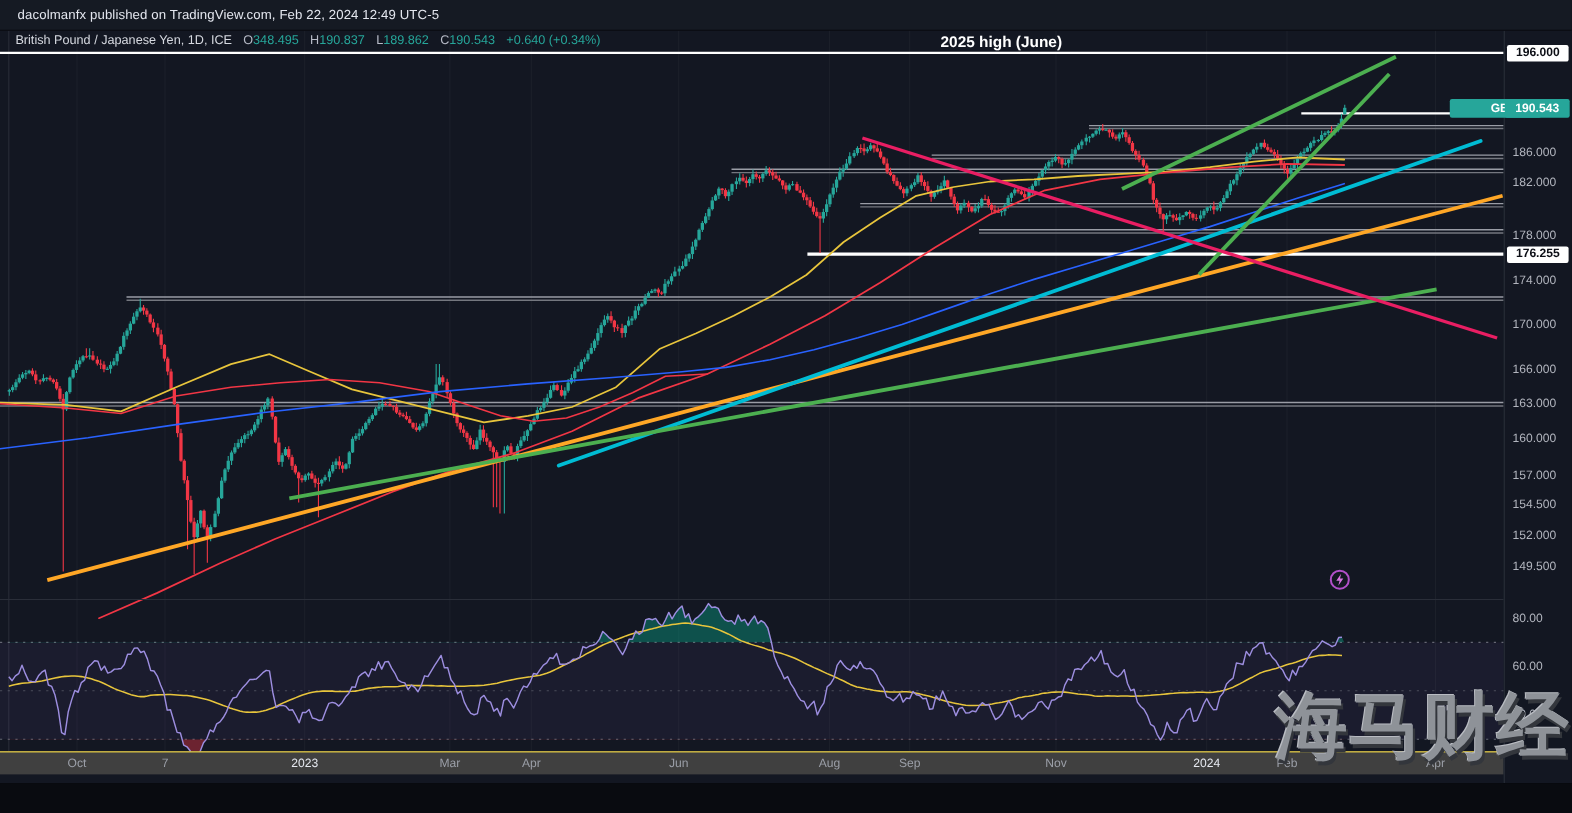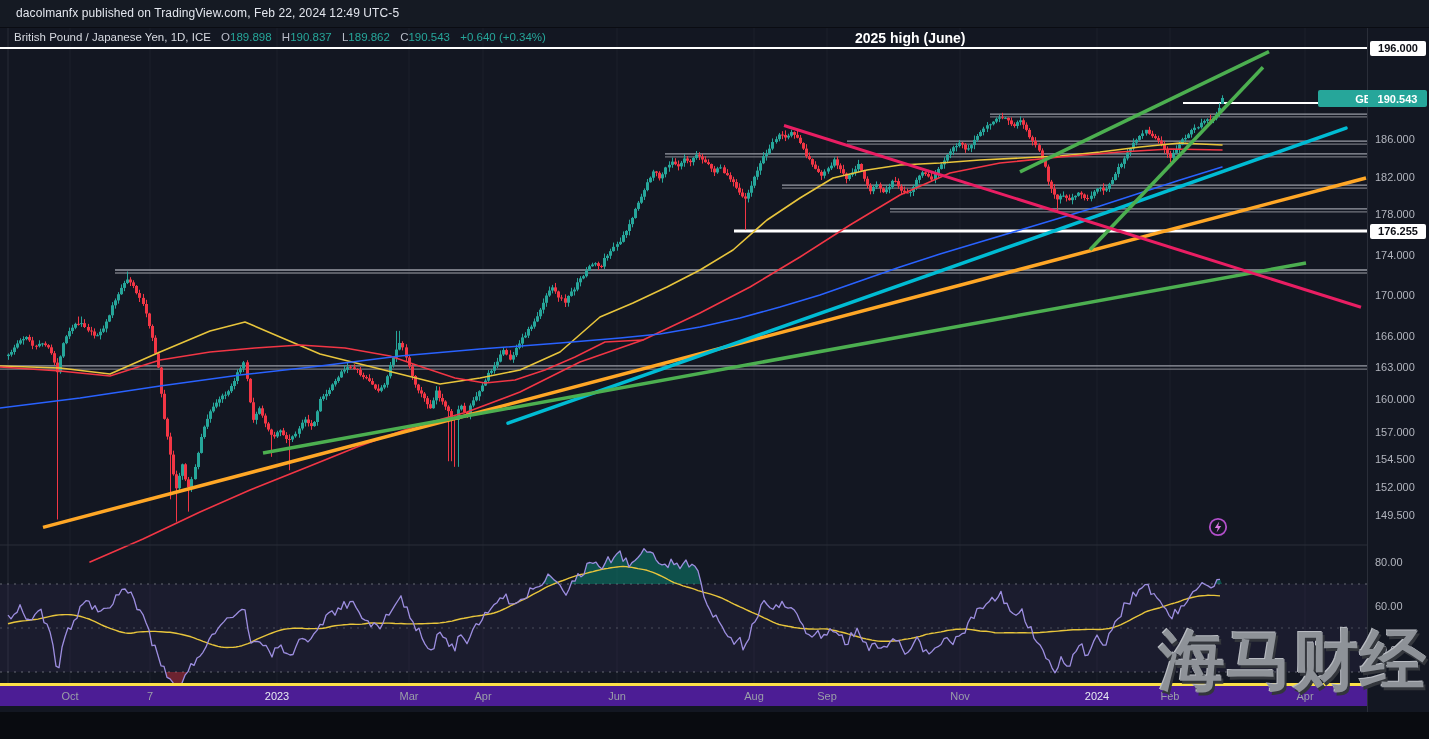--- a/index.html
+++ b/index.html
@@ -14,21 +14,21 @@
   .anno-title{position:absolute;left:855px;top:30px;font-size:14px;font-weight:bold;color:#ffffff;z-index:25;}
   #chart-svg{position:absolute;left:0;top:0;z-index:5;}
   .price-axis{position:absolute;left:1367px;top:27px;bottom:0;width:62px;background:#131722;border-left:1px solid #2a2e39;z-index:10;}
   .pa-label{position:absolute;left:7px;font-size:11px;color:#b2b5be;}
   .pa-badge-white{position:absolute;left:2px;width:56px;height:15px;background:#ffffff;color:#0c0e15;
     font-size:11px;font-weight:bold;border-radius:2px;display:flex;align-items:center;justify-content:center;z-index:12;}
   .price-badge{position:absolute;left:1368px;top:90px;width:59px;height:17px;background:#26a69a;color:#fff;
     font-size:11px;font-weight:bold;border-radius:2px;display:flex;align-items:center;justify-content:center;z-index:15;}
   .symbol-badge{position:absolute;left:1318px;top:90px;width:47px;height:17px;background:#26a69a;color:#fff;
     font-size:11px;font-weight:bold;border-radius:2px;display:flex;align-items:center;justify-content:center;z-index:15;padding-left:36px;}
-  .time-axis{position:absolute;left:0;top:683px;width:1367px;height:20px;background:#4c1d95;border-top:3px solid #fde047;z-index:8;}
+  .time-axis{position:absolute;left:0;top:683px;width:1367px;height:20px;background:#404040;border-top:1px solid #fde047;z-index:8;}
   .ta-label{position:absolute;top:4px;transform:translateX(-50%);font-size:11px;color:#9b9fa8;}
   .ta-label.bold{color:#e6e9f0;font-weight:normal;}
   .bottombar{position:absolute;left:0;top:703px;width:100%;height:36px;background:#131722;border-top:1px solid #242836;z-index:8;}
   .tv-logo{position:absolute;left:16px;top:11px;display:flex;align-items:center;gap:6px;color:#cfd3dc;
     font-size:13.5px;font-weight:bold;letter-spacing:.2px;cursor:pointer;}
   .watermark{position:absolute;right:2px;top:628px;text-align:right;z-index:40;line-height:1;pointer-events:none;}
   .wm-cjk{font-size:66px;font-weight:900;color:#8e9298;letter-spacing:1px;
     text-shadow:2px 3px 0 #33363c, -1px -1px 0 #b9bcc2;font-family:"DejaVu Sans",sans-serif;}
   .wm-url{margin-top:4px;font-size:29px;font-weight:bold;font-style:italic;color:#2b56c8;letter-spacing:9px;
     text-shadow:1px 2px 0 #101e4a;}
@@ -904,33 +904,33 @@
       <path d="M8.0 623.8 L11.0 623.0 L14.0 622.2 L17.0 621.7 L20.0 621.2 L23.0 620.9 L26.0 620.6 L29.0 620.2 L32.0 619.9 L35.0 619.5 L38.0 619.1 L41.0 618.4 L44.0 617.8 L47.0 617.1 L50.0 616.4 L53.0 615.8 L56.0 615.2 L59.0 614.9 L62.0 614.7 L65.0 614.6 L68.0 614.6 L71.0 614.8 L74.0 615.1 L77.0 615.7 L80.0 616.3 L83.0 617.1 L86.0 618.1 L89.0 619.0 L92.0 620.3 L95.0 621.6 L98.0 623.1 L101.0 624.6 L104.0 626.0 L107.0 627.2 L110.0 628.3 L113.0 629.4 L116.0 630.4 L119.0 631.5 L122.0 632.2 L125.0 632.9 L128.0 633.3 L131.0 633.3 L134.0 632.8 L137.0 632.1 L140.0 631.9 L143.0 631.7 L146.0 631.6 L149.0 631.5 L152.0 631.4 L155.0 631.4 L158.0 631.6 L161.0 631.8 L164.0 632.0 L167.0 632.2 L170.0 632.2 L173.0 632.7 L176.0 633.3 L179.0 633.9 L182.0 634.5 L185.0 635.2 L188.0 636.0 L191.0 636.8 L194.0 637.9 L197.0 639.1 L200.0 640.2 L203.0 641.4 L206.0 642.4 L209.0 643.6 L212.0 644.6 L215.0 645.5 L218.0 646.4 L221.0 647.0 L224.0 647.4 L227.0 647.5 L230.0 647.4 L233.0 647.4 L236.0 647.0 L239.0 646.4 L242.0 645.7 L245.0 644.6 L248.0 643.6 L251.0 642.3 L254.0 640.7 L257.0 639.2 L260.0 637.9 L263.0 636.6 L266.0 635.4 L269.0 634.2 L272.0 633.0 L275.0 631.9 L278.0 630.9 L281.0 630.0 L284.0 629.3 L287.0 628.9 L290.0 628.6 L293.0 628.3 L296.0 628.3 L299.0 628.3 L302.0 628.3 L305.0 628.6 L308.0 628.7 L311.0 628.6 L314.0 628.6 L317.0 628.6 L320.0 628.5 L323.0 628.3 L326.0 627.7 L329.0 627.0 L332.0 626.3 L335.0 625.8 L338.0 625.4 L341.0 625.1 L344.0 624.8 L347.0 624.6 L350.0 624.3 L353.0 624.3 L356.0 624.4 L359.0 624.4 L362.0 624.1 L365.0 623.7 L368.0 623.3 L371.0 623.0 L374.0 623.0 L377.0 623.1 L380.0 623.3 L383.0 623.3 L386.0 623.1 L389.0 623.1 L392.0 623.3 L395.0 623.5 L398.0 623.6 L401.0 623.5 L404.0 623.7 L407.0 623.9 L410.0 623.9 L413.0 623.9 L416.0 623.9 L419.0 623.8 L422.0 623.8 L425.0 623.6 L428.0 623.5 L431.0 623.4 L434.0 623.3 L437.0 623.2 L440.0 622.9 L443.0 622.5 L446.0 622.1 L449.0 621.5 L452.0 621.1 L455.0 620.3 L458.0 619.5 L461.0 618.8 L464.0 618.3 L467.0 617.7 L470.0 617.1 L473.0 616.5 L476.0 616.1 L479.0 615.7 L482.0 615.3 L485.0 614.8 L488.0 614.3 L491.0 613.8 L494.0 613.0 L497.0 612.0 L500.0 610.9 L503.0 609.5 L506.0 608.1 L509.0 606.6 L512.0 605.0 L515.0 603.6 L518.0 602.2 L521.0 600.7 L524.0 599.3 L527.0 597.8 L530.0 596.2 L533.0 594.4 L536.0 592.9 L539.0 591.4 L542.0 589.7 L545.0 587.9 L548.0 586.4 L551.0 585.1 L554.0 583.9 L557.0 582.7 L560.0 581.5 L563.0 580.5 L566.0 579.3 L569.0 578.1 L572.0 577.1 L575.0 576.1 L578.0 575.2 L581.0 574.5 L584.0 573.9 L587.0 573.1 L590.0 572.3 L593.0 571.6 L596.0 570.8 L599.0 570.1 L602.0 569.4 L605.0 568.8 L608.0 568.4 L611.0 567.8 L614.0 567.4 L617.0 567.0 L620.0 566.6 L623.0 566.4 L626.0 566.6 L629.0 567.0 L632.0 567.4 L635.0 568.0 L638.0 568.6 L641.0 569.1 L644.0 569.6 L647.0 570.3 L650.0 571.4 L653.0 572.4 L656.0 573.7 L659.0 575.0 L662.0 576.3 L665.0 577.8 L668.0 579.5 L671.0 581.1 L674.0 582.6 L677.0 583.7 L680.0 584.7 L683.0 585.8 L686.0 586.7 L689.0 587.5 L692.0 588.4 L695.0 589.4 L698.0 590.6 L701.0 591.4 L704.0 592.4 L707.0 593.1 L710.0 593.9 L713.0 594.9 L716.0 595.9 L719.0 597.0 L722.0 598.2 L725.0 599.6 L728.0 601.0 L731.0 602.6 L734.0 604.1 L737.0 605.5 L740.0 606.9 L743.0 608.2 L746.0 609.6 L749.0 611.0 L752.0 612.4 L755.0 613.7 L758.0 614.9 L761.0 616.3 L764.0 617.8 L767.0 619.1 L770.0 620.7 L773.0 622.2 L776.0 623.4 L779.0 624.5 L782.0 625.1 L785.0 625.7 L788.0 626.3 L791.0 626.8 L794.0 627.5 L797.0 627.9 L800.0 628.3 L803.0 628.6 L806.0 628.8 L809.0 629.0 L812.0 629.0 L815.0 629.1 L818.0 629.1 L821.0 628.9 L824.0 628.9 L827.0 629.0 L830.0 629.6 L833.0 630.2 L836.0 630.8 L839.0 631.6 L842.0 632.3 L845.0 633.0 L848.0 633.9 L851.0 634.7 L854.0 635.6 L857.0 636.5 L860.0 637.4 L863.0 638.2 L866.0 638.9 L869.0 639.5 L872.0 640.1 L875.0 640.6 L878.0 641.1 L881.0 641.3 L884.0 641.3 L887.0 641.3 L890.0 641.2 L893.0 641.0 L896.0 640.8 L899.0 640.4 L902.0 639.9 L905.0 639.3 L908.0 638.9 L911.0 638.4 L914.0 637.8 L917.0 637.1 L920.0 636.4 L923.0 635.5 L926.0 634.4 L929.0 633.9 L932.0 633.2 L935.0 632.9 L938.0 632.4 L941.0 631.9 L944.0 631.3 L947.0 630.5 L950.0 630.1 L953.0 629.8 L956.0 629.3 L959.0 629.2 L962.0 629.1 L965.0 629.0 L968.0 629.2 L971.0 629.6 L974.0 630.0 L977.0 630.5 L980.0 631.0 L983.0 631.2 L986.0 631.3 L989.0 631.6 L992.0 632.1 L995.0 632.7 L998.0 632.9 L1001.0 632.9 L1004.0 632.8 L1007.0 632.6 L1010.0 632.7 L1013.0 632.8 L1016.0 632.9 L1019.0 632.8 L1022.0 632.7 L1025.0 632.8 L1028.0 632.9 L1031.0 632.9 L1034.0 632.8 L1037.0 632.7 L1040.0 632.5 L1043.0 632.2 L1046.0 632.1 L1049.0 631.8 L1052.0 631.5 L1055.0 631.4 L1058.0 631.1 L1061.0 630.8 L1064.0 630.5 L1067.0 630.3 L1070.0 630.0 L1073.0 629.7 L1076.0 629.6 L1079.0 629.7 L1082.0 629.6 L1085.0 629.5 L1088.0 629.4 L1091.0 629.4 L1094.0 629.4 L1097.0 629.5 L1100.0 629.5 L1103.0 629.3 L1106.0 628.9 L1109.0 628.5 L1112.0 627.8 L1115.0 626.9 L1118.0 625.8 L1121.0 624.7 L1124.0 623.2 L1127.0 621.7 L1130.0 620.1 L1133.0 618.4 L1136.0 616.8 L1139.0 615.4 L1142.0 613.8 L1145.0 612.1 L1148.0 611.0 L1151.0 610.1 L1154.0 609.3 L1157.0 608.5 L1160.0 607.7 L1163.0 606.7 L1166.0 605.6 L1169.0 604.6 L1172.0 603.7 L1175.0 602.9 L1178.0 602.0 L1181.0 600.9 L1184.0 599.7 L1187.0 598.8 L1190.0 598.0 L1193.0 597.3 L1196.0 596.6 L1199.0 596.0 L1202.0 595.8 L1205.0 595.6 L1208.0 595.3 L1211.0 595.4 L1214.0 595.4 L1217.0 595.6 L1220.0 595.9" fill="none" stroke="#e8c53c" stroke-width="1.4" stroke-linejoin="round"></path>
       <path d="M8.0 615.2 L11.0 618.8 L14.0 614.5 L17.0 612.4 L20.0 604.7 L23.0 612.4 L26.0 619.0 L29.0 619.5 L32.0 619.8 L35.0 614.4 L38.0 611.1 L41.0 609.2 L44.0 622.7 L47.0 624.0 L50.0 631.9 L53.0 645.2 L56.0 666.1 L59.0 667.8 L62.0 647.3 L65.0 636.7 L68.0 627.7 L71.0 629.4 L74.0 620.5 L77.0 618.3 L80.0 606.6 L83.0 603.9 L86.0 600.7 L89.0 601.1 L92.0 609.3 L95.0 605.6 L98.0 611.9 L101.0 610.8 L104.0 608.3 L107.0 608.2 L110.0 607.8 L113.0 604.1 L116.0 594.8 L119.0 594.8 L122.0 589.3 L125.0 589.0 L128.0 593.2 L131.0 592.0 L134.0 599.0 L137.0 609.5 L140.0 610.0 L143.0 614.6 L146.0 622.7 L149.0 629.8 L152.0 645.6 L155.0 645.2 L158.0 655.5 L161.0 665.8 L164.0 666.4 L167.0 677.4 L170.0 678.9 L173.0 682.7 L176.0 691.1 L179.0 686.4 L182.0 683.0 L185.0 675.2 L188.0 671.7 L191.0 663.6 L194.0 665.4 L197.0 658.0 L200.0 656.2 L203.0 652.3 L206.0 646.9 L209.0 639.4 L212.0 634.5 L215.0 633.7 L218.0 628.5 L221.0 624.7 L224.0 621.6 L227.0 617.8 L230.0 617.7 L233.0 617.3 L236.0 614.5 L239.0 611.5 L242.0 609.4 L245.0 609.9 L248.0 629.3 L251.0 643.1 L254.0 641.5 L257.0 641.3 L260.0 642.2 L263.0 645.6 L266.0 645.3 L269.0 650.7 L272.0 657.0 L275.0 647.8 L278.0 647.8 L281.0 645.0 L284.0 652.7 L287.0 653.5 L290.0 655.0 L293.0 654.5 L296.0 646.5 L299.0 639.4 L302.0 638.5 L305.0 639.3 L308.0 641.9 L311.0 638.6 L314.0 633.7 L317.0 630.4 L320.0 624.4 L323.0 624.8 L326.0 615.3 L329.0 612.6 L332.0 610.8 L335.0 615.2 L338.0 607.9 L341.0 609.5 L344.0 601.5 L347.0 608.3 L350.0 601.7 L353.0 601.3 L356.0 607.4 L359.0 612.1 L362.0 618.4 L365.0 620.1 L368.0 620.8 L371.0 626.9 L374.0 622.9 L377.0 624.9 L380.0 628.9 L383.0 623.1 L386.0 614.4 L389.0 615.1 L392.0 610.2 L395.0 605.1 L398.0 600.5 L401.0 595.8 L404.0 607.1 L407.0 606.9 L410.0 618.0 L413.0 621.9 L416.0 630.7 L419.0 628.1 L422.0 638.1 L425.0 644.1 L428.0 648.5 L431.0 649.8 L434.0 648.7 L437.0 634.5 L440.0 632.2 L443.0 637.2 L446.0 638.3 L449.0 646.5 L452.0 644.0 L455.0 650.9 L458.0 636.6 L461.0 634.9 L464.0 638.9 L467.0 643.7 L470.0 637.0 L473.0 629.1 L476.0 623.7 L479.0 624.9 L482.0 620.2 L485.0 612.3 L488.0 613.0 L491.0 608.7 L494.0 604.6 L497.0 602.7 L500.0 597.9 L503.0 598.6 L506.0 594.0 L509.0 603.8 L512.0 603.8 L515.0 603.6 L518.0 602.1 L521.0 599.3 L524.0 599.0 L527.0 597.6 L530.0 587.8 L533.0 589.1 L536.0 587.3 L539.0 586.6 L542.0 585.1 L545.0 581.0 L548.0 574.0 L551.0 576.8 L554.0 579.9 L557.0 582.0 L560.0 585.1 L563.0 590.6 L566.0 595.2 L569.0 589.2 L572.0 581.0 L575.0 581.2 L578.0 573.6 L581.0 576.7 L584.0 574.4 L587.0 563.3 L590.0 562.5 L593.0 563.4 L596.0 562.2 L599.0 566.6 L602.0 569.1 L605.0 563.4 L608.0 556.7 L611.0 562.7 L614.0 557.4 L617.0 553.7 L620.0 550.9 L623.0 561.4 L626.0 557.9 L629.0 567.0 L632.0 562.6 L635.0 560.5 L638.0 557.5 L641.0 553.8 L644.0 548.7 L647.0 552.2 L650.0 551.8 L653.0 553.1 L656.0 559.8 L659.0 563.5 L662.0 564.8 L665.0 564.2 L668.0 567.5 L671.0 559.1 L674.0 564.6 L677.0 563.2 L680.0 568.6 L683.0 563.8 L686.0 560.0 L689.0 567.1 L692.0 564.2 L695.0 566.3 L698.0 570.9 L701.0 582.6 L704.0 597.1 L707.0 604.6 L710.0 610.3 L713.0 617.1 L716.0 615.1 L719.0 621.7 L722.0 626.3 L725.0 632.4 L728.0 636.7 L731.0 637.7 L734.0 644.3 L737.0 640.6 L740.0 637.4 L743.0 649.9 L746.0 643.6 L749.0 638.9 L752.0 624.3 L755.0 621.7 L758.0 616.7 L761.0 604.9 L764.0 600.5 L767.0 604.5 L770.0 607.7 L773.0 609.3 L776.0 604.8 L779.0 607.6 L782.0 601.4 L785.0 606.9 L788.0 608.1 L791.0 607.6 L794.0 609.7 L797.0 614.0 L800.0 621.1 L803.0 625.1 L806.0 633.5 L809.0 634.7 L812.0 637.1 L815.0 634.2 L818.0 630.5 L821.0 638.3 L824.0 634.5 L827.0 635.1 L830.0 628.6 L833.0 631.6 L836.0 632.3 L839.0 635.3 L842.0 634.8 L845.0 644.7 L848.0 644.3 L851.0 632.7 L854.0 636.5 L857.0 628.1 L860.0 635.6 L863.0 641.7 L866.0 642.4 L869.0 650.6 L872.0 644.0 L875.0 643.2 L878.0 648.2 L881.0 648.1 L884.0 646.3 L887.0 647.1 L890.0 642.1 L893.0 638.8 L896.0 640.9 L899.0 640.5 L902.0 648.0 L905.0 654.2 L908.0 652.2 L911.0 648.8 L914.0 642.6 L917.0 636.9 L920.0 641.9 L923.0 651.8 L926.0 649.7 L929.0 654.0 L932.0 651.4 L935.0 648.0 L938.0 646.7 L941.0 644.5 L944.0 638.7 L947.0 637.6 L950.0 641.5 L953.0 644.5 L956.0 636.6 L959.0 636.1 L962.0 633.7 L965.0 633.0 L968.0 622.8 L971.0 617.1 L974.0 618.5 L977.0 608.6 L980.0 607.9 L983.0 608.7 L986.0 604.3 L989.0 601.8 L992.0 597.3 L995.0 601.0 L998.0 597.2 L1001.0 591.4 L1004.0 603.5 L1007.0 603.2 L1010.0 610.9 L1013.0 613.5 L1016.0 615.3 L1019.0 613.0 L1022.0 608.8 L1025.0 621.4 L1028.0 627.9 L1031.0 626.6 L1034.0 638.3 L1037.0 642.3 L1040.0 644.9 L1043.0 650.3 L1046.0 658.5 L1049.0 660.3 L1052.0 667.8 L1055.0 672.8 L1058.0 667.7 L1061.0 656.6 L1064.0 663.3 L1067.0 666.2 L1070.0 666.2 L1073.0 654.5 L1076.0 651.4 L1079.0 645.7 L1082.0 643.9 L1085.0 655.7 L1088.0 655.0 L1091.0 648.2 L1094.0 640.6 L1097.0 635.0 L1100.0 640.8 L1103.0 645.2 L1106.0 645.0 L1109.0 633.5 L1112.0 629.9 L1115.0 621.8 L1118.0 618.7 L1121.0 616.5 L1124.0 602.8 L1127.0 603.3 L1130.0 604.1 L1133.0 592.2 L1136.0 596.2 L1139.0 589.6 L1142.0 587.9 L1145.0 584.6 L1148.0 584.3 L1151.0 594.5 L1154.0 593.5 L1157.0 598.0 L1160.0 601.0 L1163.0 606.2 L1166.0 609.0 L1169.0 615.3 L1172.0 618.8 L1175.0 609.3 L1178.0 613.8 L1181.0 605.9 L1184.0 605.9 L1187.0 601.9 L1190.0 596.4 L1193.0 591.6 L1196.0 590.2 L1199.0 586.9 L1202.0 582.6 L1205.0 584.5 L1208.0 585.9 L1211.0 587.9 L1214.0 586.4 L1217.0 579.6 L1220.0 579.3" fill="none" stroke="#9d8ee0" stroke-width="1.3" stroke-linejoin="round"></path>
     </svg>
 
   <div class="pubbar">
     <div class="txt">dacolmanfx published on TradingView.com, Feb 22, 2024 12:49 UTC-5</div>
   </div>
 
   <div class="legend">
     <span>British Pound / Japanese Yen, 1D, ICE</span>
-    <span class="k">O</span><span class="v">189.898</span>
+    <span class="k">O</span><span class="v">348.495</span>
     <span class="k">H</span><span class="v">190.837</span>
     <span class="k">L</span><span class="v">189.862</span>
     <span class="k">C</span><span class="v">190.543</span>
     <span class="chg">+0.640 (+0.34%)</span>
   </div>
 
   <div class="anno-title">2025 high (June)</div>
 
   <div class="price-axis" id="price-axis">
       <div class="pa-badge-white" style="top: 13.5px;">196.000</div>
       <div class="pa-label" style="top: 105.5px;">186.000</div>
-      <div class="pa-label" style="top: 144px;">182.000</div>
+      <div class="pa-label" style="top: 133px;">182.000</div>
       <div class="pa-label" style="top: 180.5px;">178.000</div>
       <div class="pa-badge-white" style="top: 196.5px;">176.255</div>
       <div class="pa-label" style="top: 221.5px;">174.000</div>
       <div class="pa-label" style="top: 261.5px;">170.000</div>
       <div class="pa-label" style="top: 302.5px;">166.000</div>
       <div class="pa-label" style="top: 333.5px;">163.000</div>
       <div class="pa-label" style="top: 365.5px;">160.000</div>
       <div class="pa-label" style="top: 398.5px;">157.000</div>
       <div class="pa-label" style="top: 425.5px;">154.500</div>
       <div class="pa-label" style="top: 453.5px;">152.000</div>

